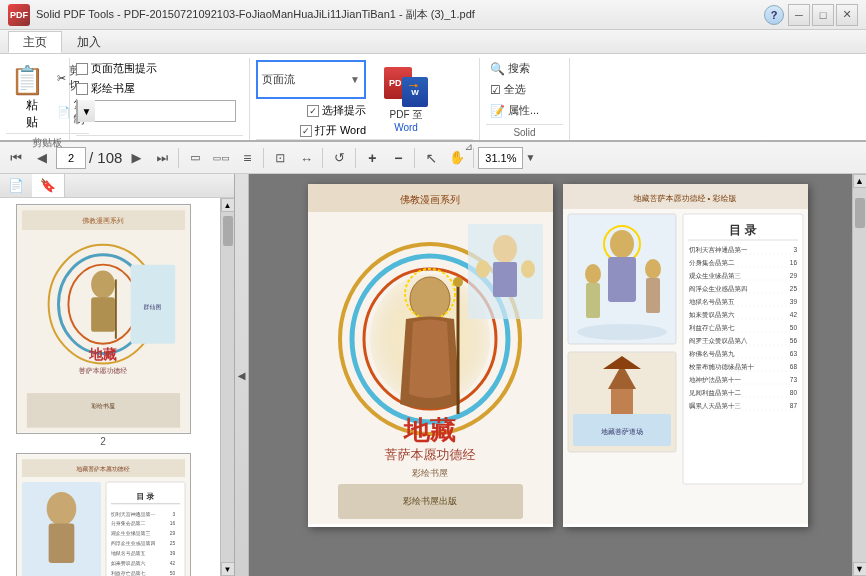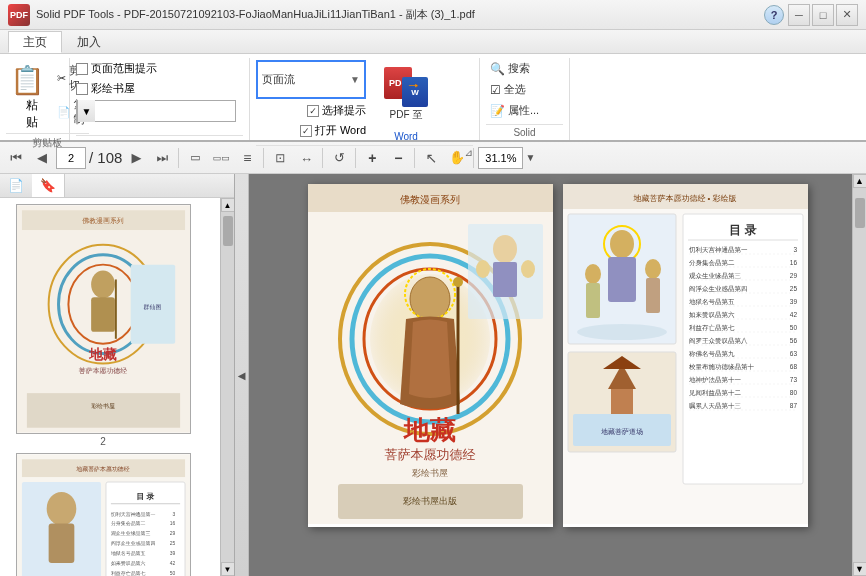--- a/index.html
+++ b/index.html
@@ -406,21 +406,21 @@
       </div>
 
       <div style="display:flex;flex-direction:column;align-items:center;margin-left:6px;">
         <div class="pdf-word-btn">
           <div class="pdf-word-icon">
             <div class="pdf-icon-part">PDF</div>
             <div class="arrow-icon">→</div>
             <div class="word-icon-part">W</div>
           </div>
           <div style="font-size:10px;color:#333;margin-top:1px;">PDF 至</div>
-          <div style="font-size:10px;color:#1a56cc;margin-top:9px;">Word</div>
+          <div style="font-size:10px;color:#1a56cc;">Word</div>
         </div>
       </div>
     </div>
     <div style="display:flex;justify-content:space-between;width:100%;border-top:1px solid #e0e0e0;padding-top:1px;margin-top:auto;">
       <span style="font-size:10px;color:#666;cursor:pointer;margin-left:auto;">⊿</span>
     </div>
   </div>
 
   <div class="ribbon-group" style="width:90px;">
     <div class="ribbon-group-content edit-col" style="flex-direction:column;gap:4px;">

